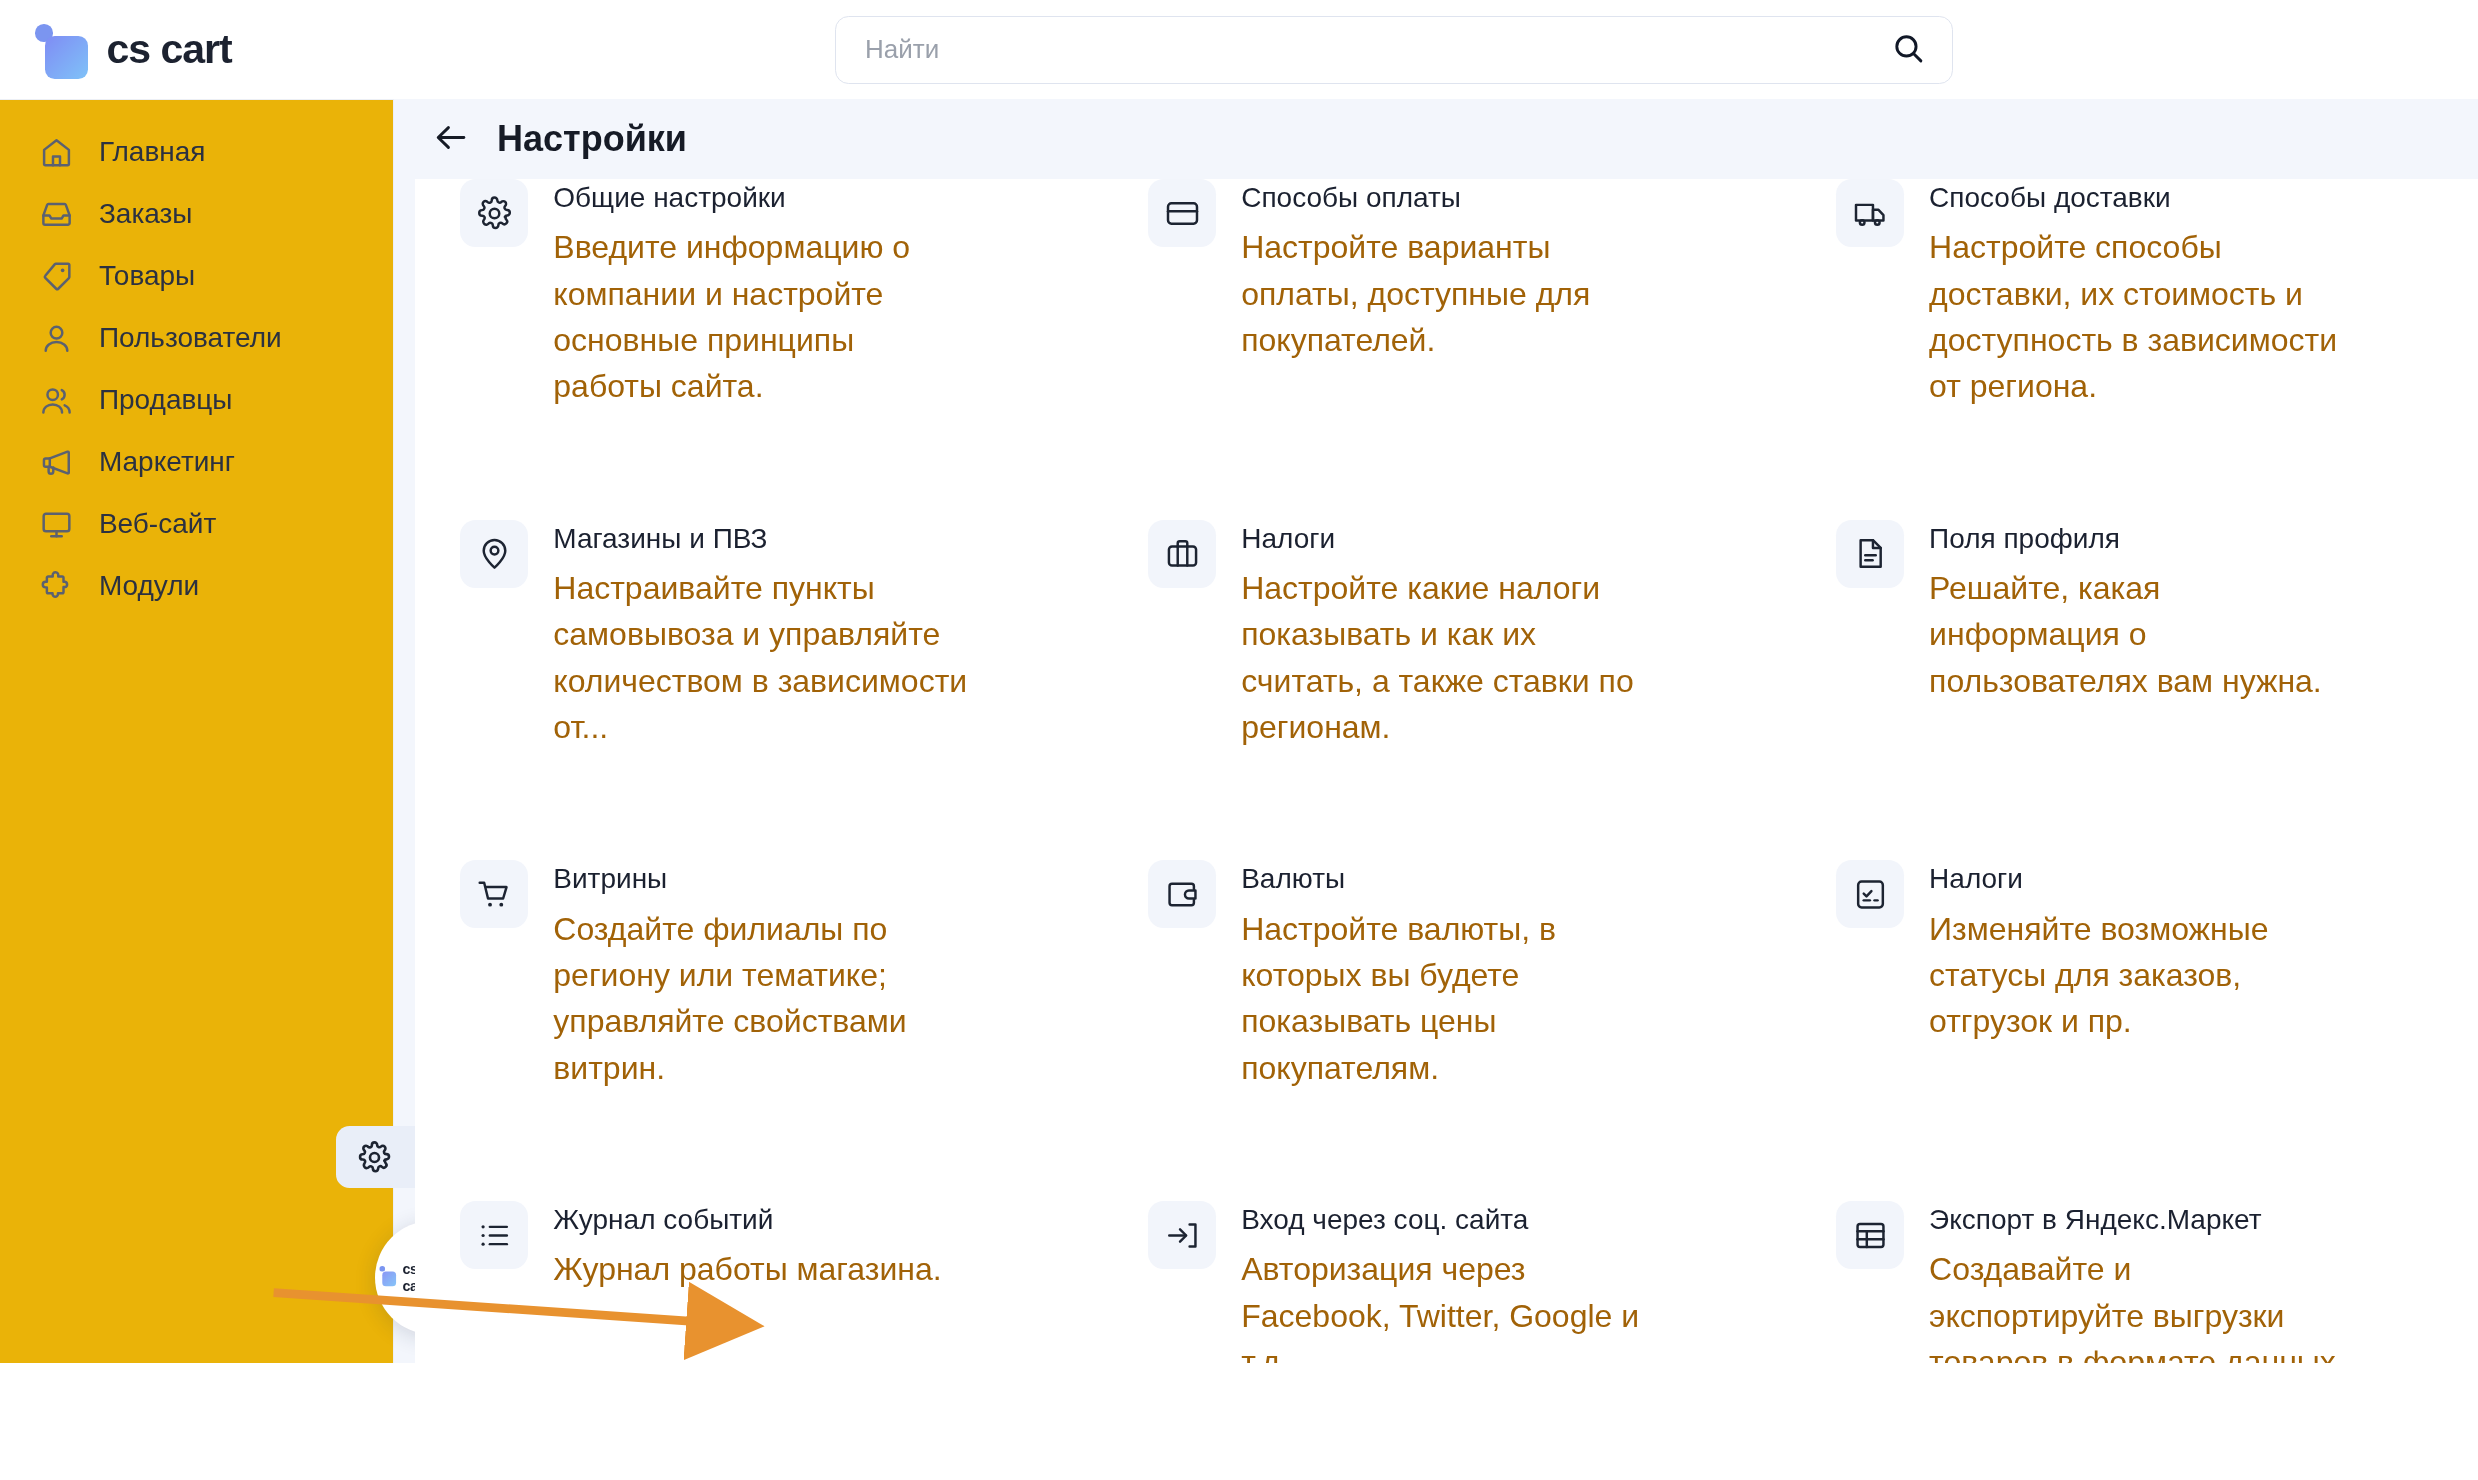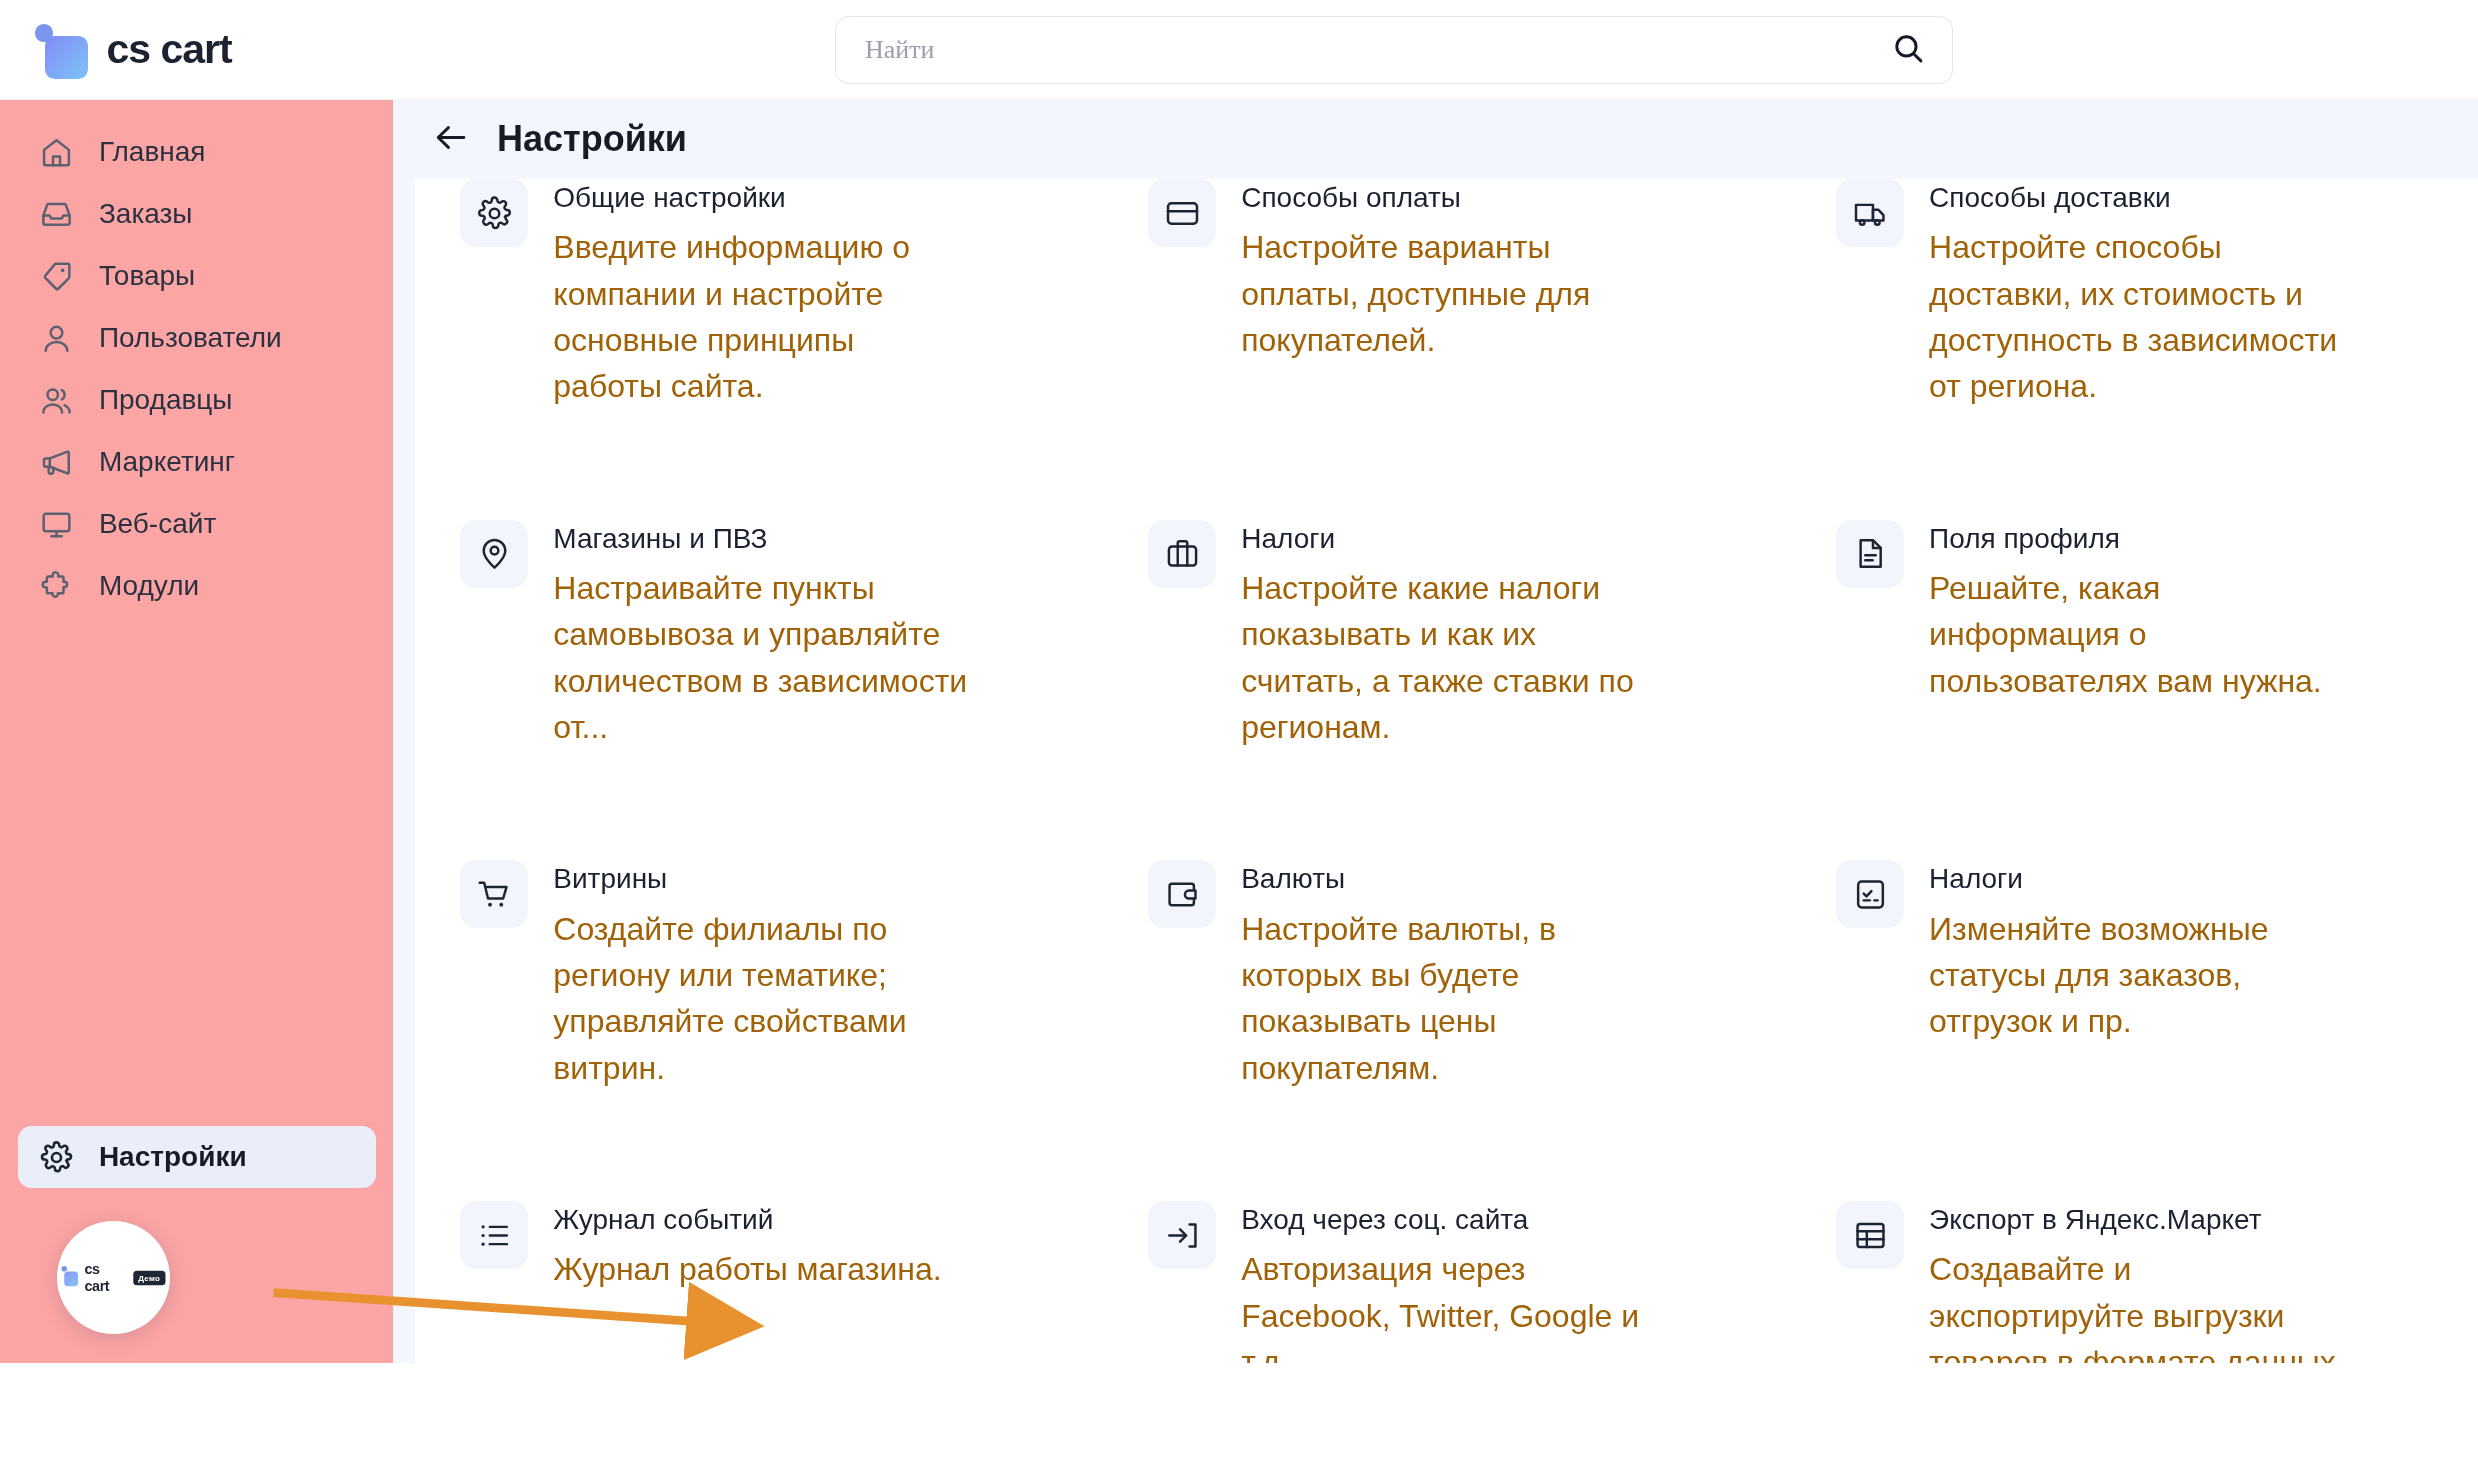--- a/index.html
+++ b/index.html
@@ -40,40 +40,40 @@
   }
   .search-box {
     width: 100%; height: 100%;
     border: 1.5px solid #dfe4ef; border-radius: 13.6px;
     background: #fff;
     display: flex; align-items: center;
     padding: 0 9.7px 0 29px;
   }
   .search-input {
     flex: 1; border: none; outline: none; background: transparent;
-    font-family: Liberation Serif, serif; font-size: 26px; color: #2c3444;
+    font-family: Liberation Sans, sans-serif; font-size: 26px; color: #2c3444;
   }
   .search-input::placeholder { color: #9aa0ab; }
   .search-btn {
     width: 68px; height: 66px; border: none; background: transparent;
     display: flex; align-items: center; justify-content: center; cursor: pointer;
     border-radius: 11.6px;
   }
 
   
   .body-row { display: flex; flex: 1; min-height: 0; }
 
   
   .sidebar {
     width: 394px; min-width: 394px;
-    background: #fca5a5;
+    background: #eab308;
     border-top: 1.5px solid #eceff5;
     border-right: 1.5px solid #eceff5;
     position: relative;
-    display: flex; flex-direction: column;
+    display: flex; flex-direction: row;
   }
   .nav { padding: 21.3px 17.5px 0 17.5px; }
   .nav-item {
     display: flex; align-items: center; gap: 23px;
     height: 62px; padding: 0 19.4px; border-radius: 13.6px;
     cursor: pointer;
   }
   .nav-item .label {
     font-size: 28px; color: #2b3141; font-weight: 400; white-space: nowrap;
   }

